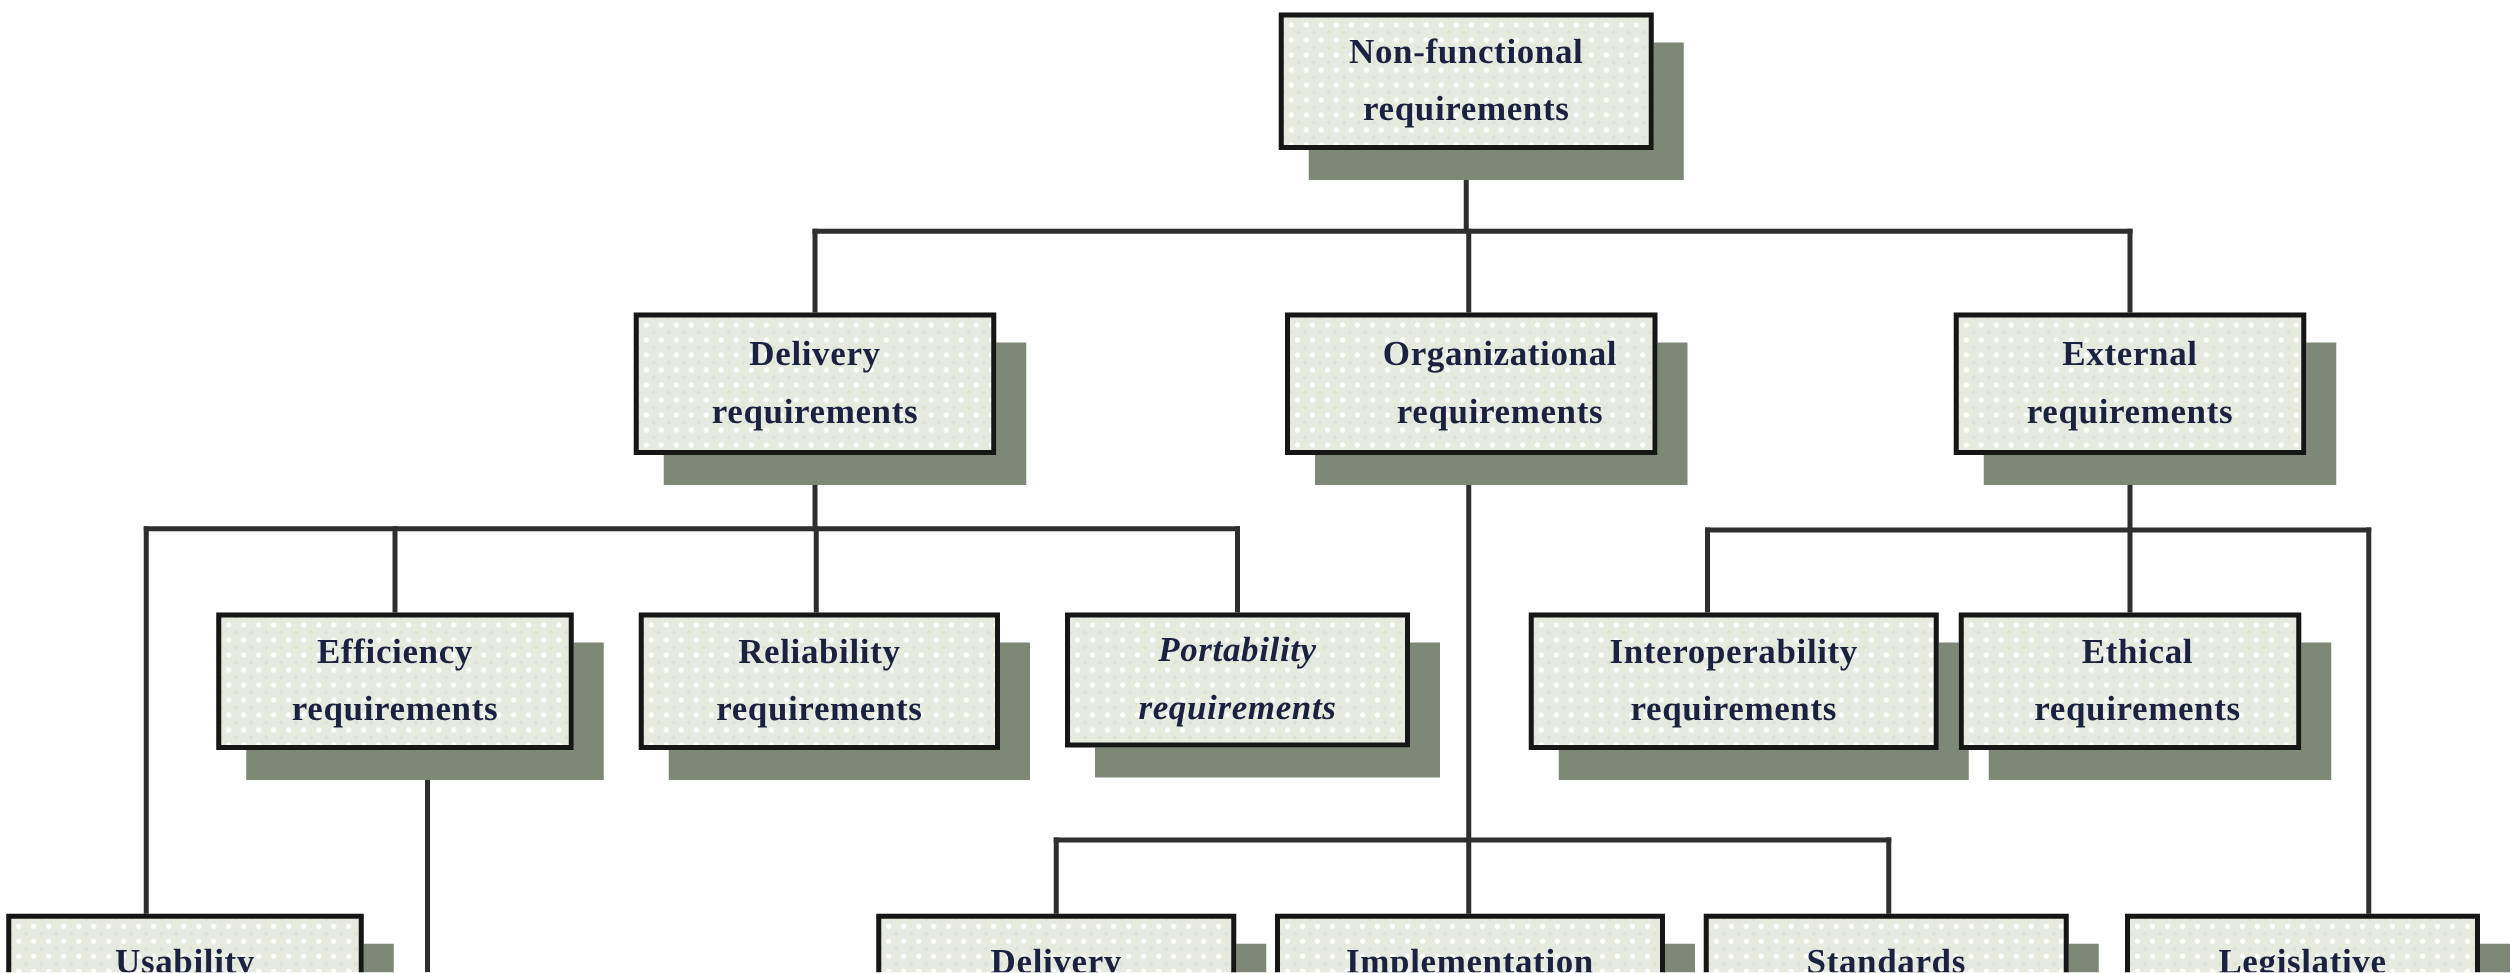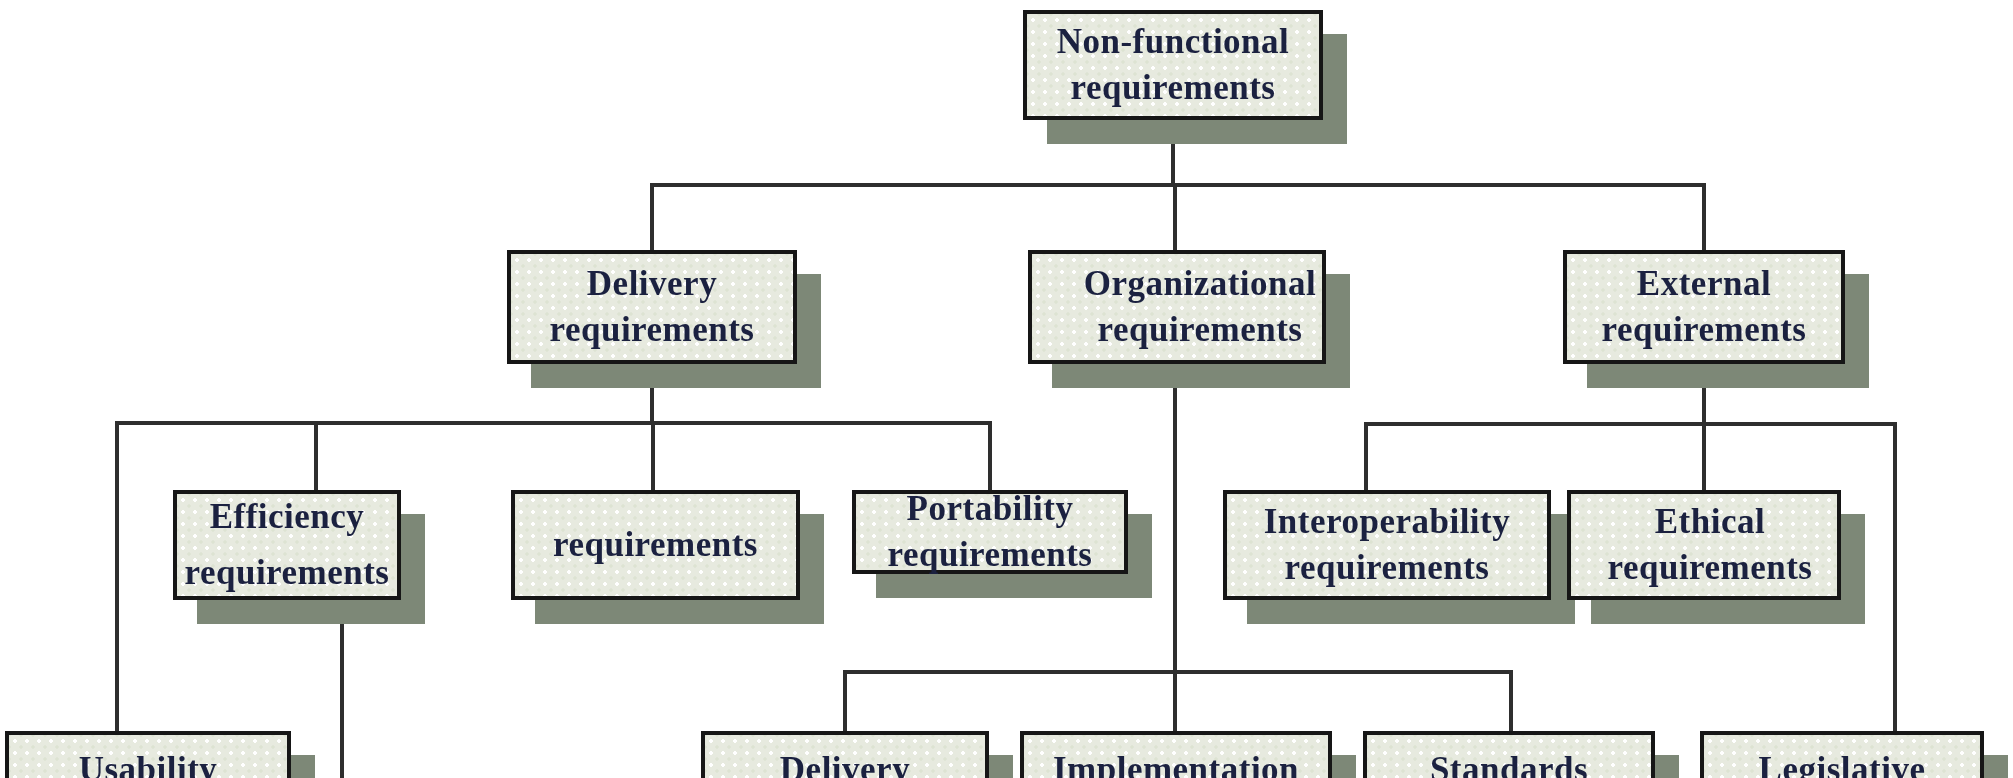--- a/index.html
+++ b/index.html
@@ -21,21 +21,21 @@
     background-size:12px 12px, 12px 12px;
     background-position:0 0, 6px 6px;
     box-shadow:24px 24px 0 0 #7d8877;
     display:flex;
     flex-direction:column;
     align-items:center;
     justify-content:center;
     text-align:center;
     color:#1b2140;
     font-weight:700;
-    font-size:35px;
+    font-size:28px;
     line-height:46px;
     letter-spacing:0.5px;
   }
   .node.cut{
     justify-content:flex-start;
     padding-top:12px;
   }
   .line{
     position:absolute;
     background:#2e2e2e;
@@ -83,28 +83,29 @@
   </div>
   <div class="node" style="left:1028px;top:250px;width:298px;height:114px;padding-left:46px;">
     <div>Organizational</div>
     <div>requirements</div>
   </div>
   <div class="node" style="left:1563px;top:250px;width:282px;height:114px;align-items:center;">
     <div>External</div>
     <div>requirements</div>
   </div>
 
-  <div class="node" style="left:173px;top:490px;width:228px;height:110px;justify-content:space-between;">
+  <div class="node" style="left:173px;top:490px;width:286px;height:110px;">
     <div>Efficiency</div>
     <div>requirements</div>
   </div>
   <div class="node" style="left:511px;top:490px;width:289px;height:110px;">
+    <div>Reliability</div>
     <div>requirements</div>
   </div>
-  <div class="node" style="left:852px;top:490px;width:276px;height:84px;">
+  <div class="node" style="left:852px;top:490px;width:276px;height:108px;font-style:italic;">
     <div>Portability</div>
     <div>requirements</div>
   </div>
   <div class="node" style="left:1223px;top:490px;width:328px;height:110px;">
     <div>Interoperability</div>
     <div>requirements</div>
   </div>
   <div class="node" style="left:1567px;top:490px;width:274px;height:110px;padding-left:12px;">
     <div>Ethical</div>
     <div>requirements</div>

